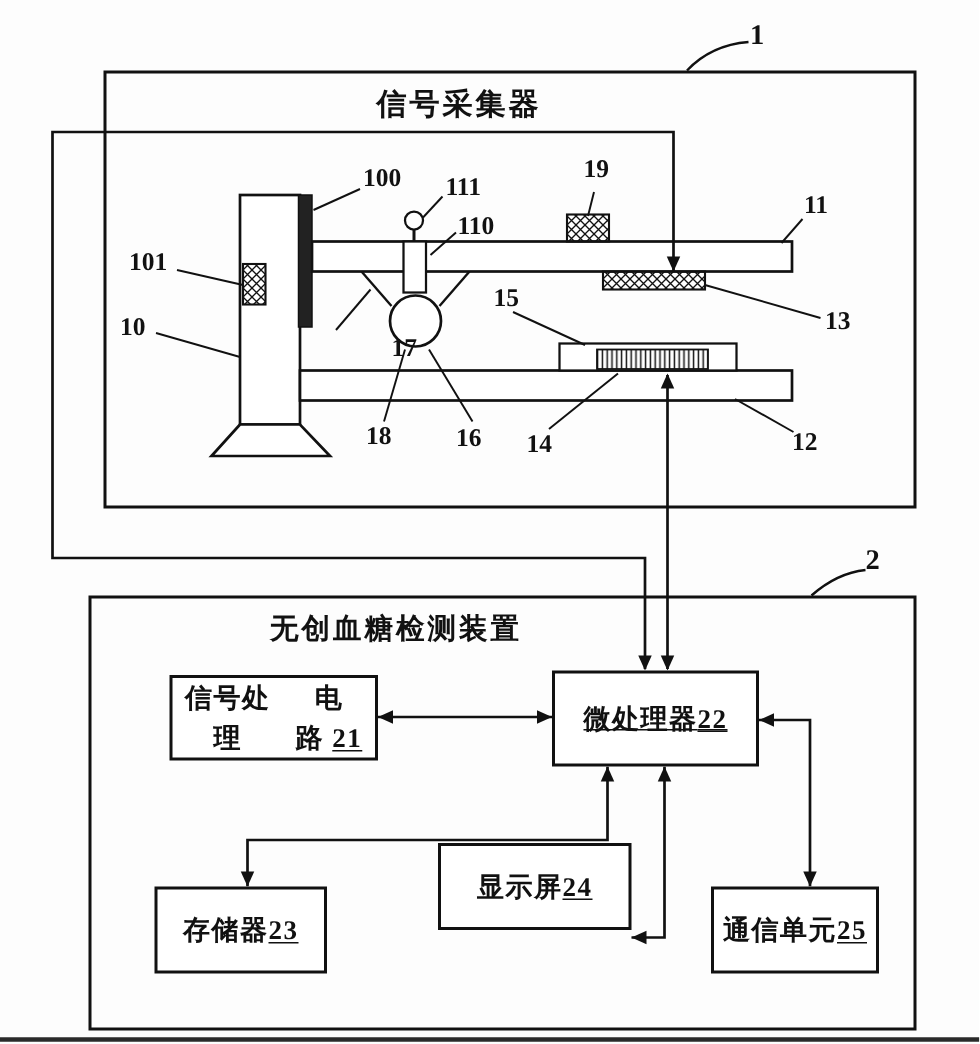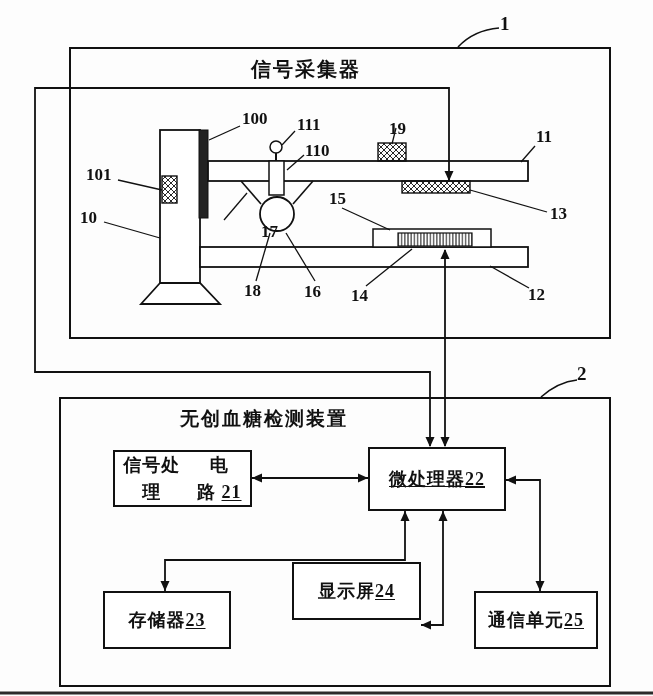--- a/index.html
+++ b/index.html
@@ -142,21 +142,21 @@
 
     <line x1="0" y1="693" x2="653" y2="693" stroke="#2a2a2a" stroke-width="3"></line>
   </svg>
 
   <div class="lbl figref" style="left:500px; top:14px;">1</div>
   <div class="title" style="left:248px; top:56px; width:116px;">信号采集器</div>
 
   <div class="lbl" style="left:242px; top:110px;">100</div>
   <div class="lbl" style="left:297px; top:116px;">111</div>
   <div class="lbl" style="left:305px; top:142px;">110</div>
-  <div class="lbl" style="left:389px; top:120px;">19</div>
+  <div class="lbl" style="left:389px; top:104px;">19</div>
   <div class="lbl" style="left:536px; top:128px;">11</div>
   <div class="lbl" style="left:86px; top:166px;">101</div>
   <div class="lbl" style="left:80px; top:209px;">10</div>
   <div class="lbl" style="left:550px; top:205px;">13</div>
   <div class="lbl" style="left:213px; top:223px;margin-left:48px;">17</div>
   <div class="lbl" style="left:329px; top:190px;">15</div>
   <div class="lbl" style="left:244px; top:282px;">18</div>
   <div class="lbl" style="left:304px; top:283px;">16</div>
   <div class="lbl" style="left:351px; top:287px;">14</div>
   <div class="lbl" style="left:528px; top:286px;">12</div>
@@ -167,28 +167,28 @@
   <div class="block" style="left:113px; top:450px; width:139px; height:57px;">
     <div>信号处理</div>
     <div><span>电路</span>&nbsp;<span class="ref">21</span></div>
   </div>
 
   <div class="block" style="left:368px; top:447px; width:138px; height:64px;text-decoration:underline;">
     <div>微处理器</div>
     <div class="ref">22</div>
   </div>
 
-  <div class="block" style="left:103px; top:591px; width:128px; height:58px;">
+  <div class="block" style="left:103px; top:591px; width:115px; height:58px;">
     <div>存储器</div>
     <div class="ref">23</div>
   </div>
 
   <div class="block" style="left:292px; top:562px; width:129px; height:58px;">
     <div>显示屏</div>
     <div class="ref">24</div>
   </div>
 
-  <div class="block" style="left:474px; top:591px; width:124px; height:58px;">
+  <div class="block" style="left:474px; top:591px; width:112px; height:58px;">
     <div>通信单元</div>
     <div class="ref">25</div>
   </div>
 
 </div>
 
 </body></html>

